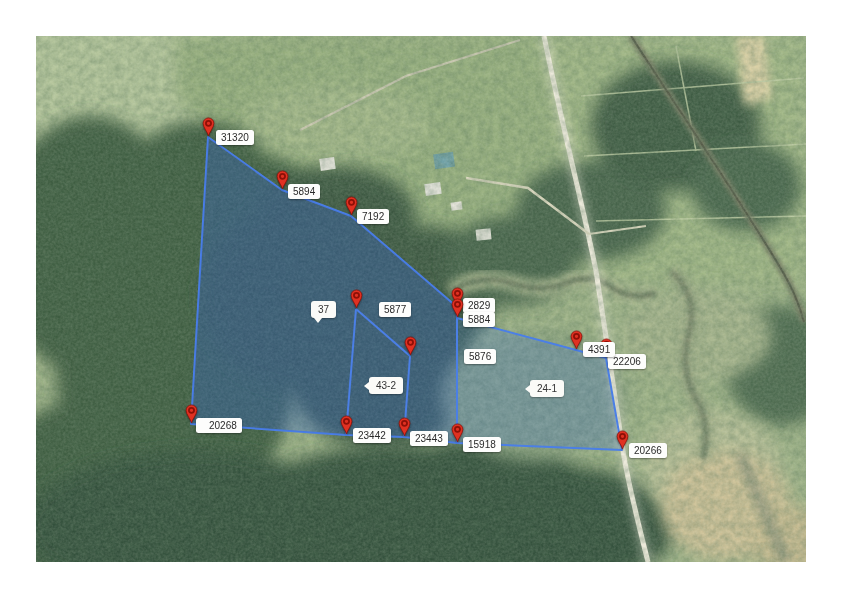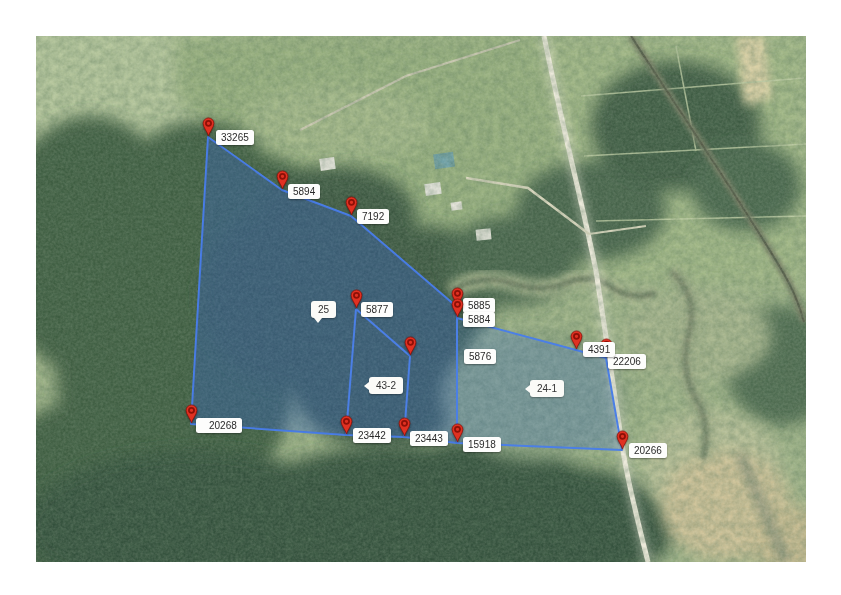--- a/index.html
+++ b/index.html
@@ -122,59 +122,59 @@
   <svg class="layer" id="overlay" width="770" height="526" viewBox="0 0 770 526">
       <polygon points="172,101 246,154 315,180 421,271 421,282 540,314 570,322 586,414 421,407 368,401 310,399 155,388" fill="rgba(64,120,230,0.22)" stroke="#4b7fe6" stroke-width="2" stroke-linejoin="round"></polygon>
       <polygon points="172,101 246,154 315,180 421,271 421,282 421,407 368,401 310,399 155,388" fill="rgba(35,80,195,0.13)"></polygon>
       <line x1="320" y1="273" x2="310" y2="399" stroke="#4b7fe6" stroke-width="2"></line>
       <line x1="320" y1="273" x2="374" y2="320" stroke="#4b7fe6" stroke-width="2"></line>
       <line x1="374" y1="320" x2="368" y2="401" stroke="#4b7fe6" stroke-width="2"></line>
       <line x1="421" y1="282" x2="421" y2="407" stroke="#4b7fe6" stroke-width="2"></line>
     </svg>
 
   <div class="layer" id="parcels">
-      <div class="parcel-label tail-bottom" style="left: 275px; top: 265px;">25</div>
+      <div class="parcel-label tail-bottom" style="left: 275px; top: 265px;">37</div>
       <div class="parcel-label tail-left" style="left: 333px; top: 341px;">43-2</div>
       <div class="parcel-label tail-left" style="left: 494px; top: 344px;">24-1</div>
     </div>
   <div class="layer" id="markers">
       <div class="marker" style="left: 172px; top: 101px;">
         <svg class="pin" width="15" height="21" viewBox="0 0 20 28">
           <path d="M10 26.5 C9 22 2.8 15.2 2.8 9.8 a7.2 7.2 0 1 1 14.4 0 C17.2 15.2 11 22 10 26.5 Z" fill="#e03122" stroke="#8d1007" stroke-width="1"></path>
           <circle cx="10" cy="9.8" r="3.4" fill="none" stroke="#8d1007" stroke-width="2.4"></circle>
         </svg>
-        <div class="pin-label" style="left: 8px; top: -7px;">33265</div>
+        <div class="pin-label" style="left: 8px; top: -7px;">31320</div>
       </div>
       <div class="marker" style="left: 246px; top: 154px;">
         <svg class="pin" width="15" height="21" viewBox="0 0 20 28">
           <path d="M10 26.5 C9 22 2.8 15.2 2.8 9.8 a7.2 7.2 0 1 1 14.4 0 C17.2 15.2 11 22 10 26.5 Z" fill="#e03122" stroke="#8d1007" stroke-width="1"></path>
           <circle cx="10" cy="9.8" r="3.4" fill="none" stroke="#8d1007" stroke-width="2.4"></circle>
         </svg>
         <div class="pin-label" style="left: 6px; top: -6px;">5894</div>
       </div>
       <div class="marker" style="left: 315px; top: 180px;">
         <svg class="pin" width="15" height="21" viewBox="0 0 20 28">
           <path d="M10 26.5 C9 22 2.8 15.2 2.8 9.8 a7.2 7.2 0 1 1 14.4 0 C17.2 15.2 11 22 10 26.5 Z" fill="#e03122" stroke="#8d1007" stroke-width="1"></path>
           <circle cx="10" cy="9.8" r="3.4" fill="none" stroke="#8d1007" stroke-width="2.4"></circle>
         </svg>
         <div class="pin-label" style="left: 6px; top: -7px;">7192</div>
       </div>
       <div class="marker" style="left: 320px; top: 273px;">
         <svg class="pin" width="15" height="21" viewBox="0 0 20 28">
           <path d="M10 26.5 C9 22 2.8 15.2 2.8 9.8 a7.2 7.2 0 1 1 14.4 0 C17.2 15.2 11 22 10 26.5 Z" fill="#e03122" stroke="#8d1007" stroke-width="1"></path>
           <circle cx="10" cy="9.8" r="3.4" fill="none" stroke="#8d1007" stroke-width="2.4"></circle>
         </svg>
-        <div class="pin-label" style="left: 5px; top: -7px;">5877</div>
+        <div class="pin-label" style="left: 23px; top: -7px;">5877</div>
       </div>
       <div class="marker" style="left: 421px; top: 271px;">
         <svg class="pin" width="15" height="21" viewBox="0 0 20 28">
           <path d="M10 26.5 C9 22 2.8 15.2 2.8 9.8 a7.2 7.2 0 1 1 14.4 0 C17.2 15.2 11 22 10 26.5 Z" fill="#e03122" stroke="#8d1007" stroke-width="1"></path>
           <circle cx="10" cy="9.8" r="3.4" fill="none" stroke="#8d1007" stroke-width="2.4"></circle>
         </svg>
-        <div class="pin-label" style="left: 6px; top: -9px;">5885</div>
+        <div class="pin-label" style="left: 6px; top: -9px;">2829</div>
       </div>
       <div class="marker" style="left: 421px; top: 282px;">
         <svg class="pin" width="15" height="21" viewBox="0 0 20 28">
           <path d="M10 26.5 C9 22 2.8 15.2 2.8 9.8 a7.2 7.2 0 1 1 14.4 0 C17.2 15.2 11 22 10 26.5 Z" fill="#e03122" stroke="#8d1007" stroke-width="1"></path>
           <circle cx="10" cy="9.8" r="3.4" fill="none" stroke="#8d1007" stroke-width="2.4"></circle>
         </svg>
         <div class="pin-label" style="left: 6px; top: -6px; text-align: right;">5884</div>
       </div>
       <div class="marker" style="left: 374px; top: 320px;">
         <svg class="pin" width="15" height="21" viewBox="0 0 20 28">

